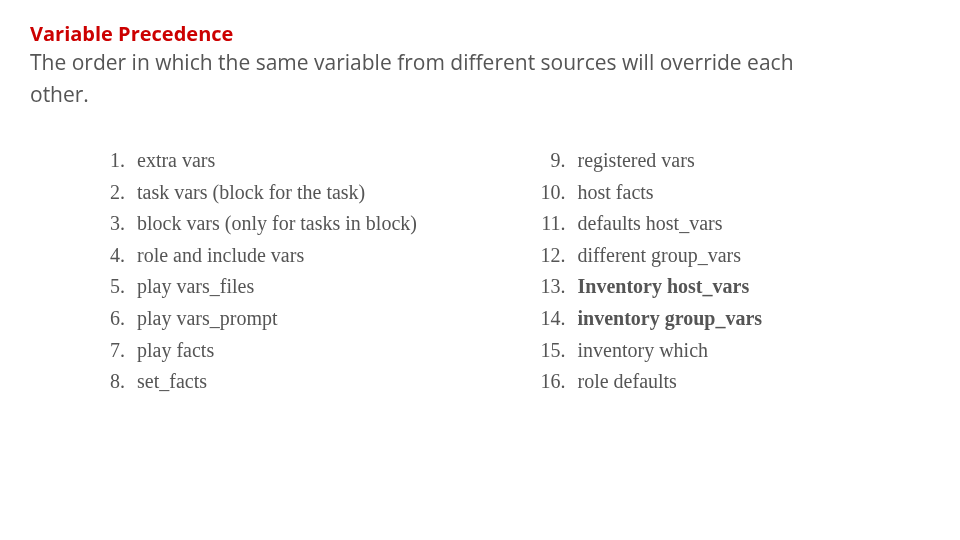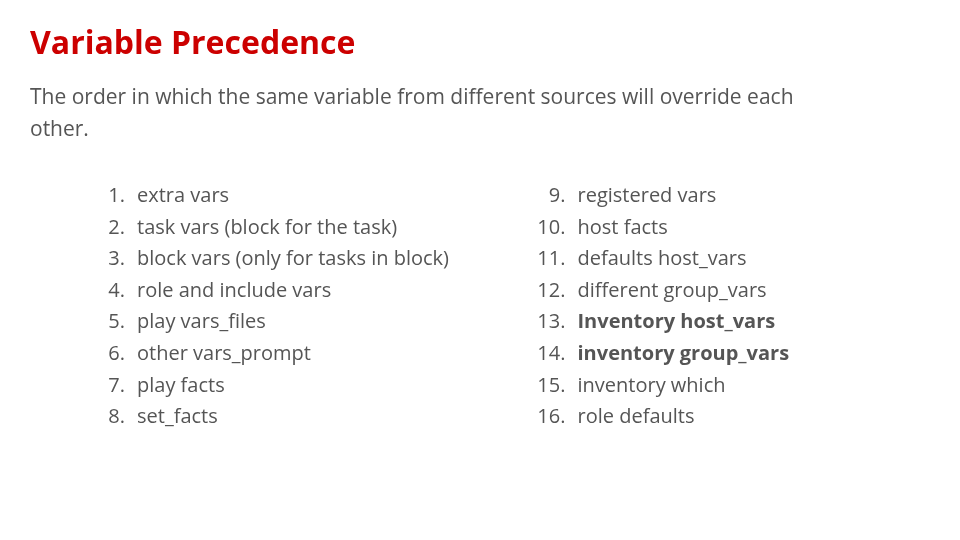--- a/index.html
+++ b/index.html
@@ -10,35 +10,35 @@
     body {
       width: 960px;
       height: 540px;
       font-family: 'Open Sans', 'Segoe UI', -apple-system, sans-serif;
       background: #ffffff;
       padding: 20px 30px;
       color: #555;
     }
     .title {
       color: #cc0000;
-      font-size: 32px;
+      font-size: 20px;
       font-weight: 700;
-      margin-bottom: 18px;
     }
     .description {
       color: #555;
       font-size: 21px;
       line-height: 1.5;
       margin-bottom: 35px;
       max-width: 820px;
     }
     .columns {
       display: flex;
       gap: 36px;
       padding-left: 55px;
+      font-family: Liberation Serif, serif;
     }
     .column {
       flex: 1;
     }
     .list {
       list-style: none;
       counter-reset: item;
     }
     .list.left {
       counter-reset: item 0;
@@ -85,21 +85,21 @@
         <li class="list-item">
           <span class="item-text">block vars (only for tasks in block)</span>
         </li>
         <li class="list-item">
           <span class="item-text">role and include vars</span>
         </li>
         <li class="list-item">
           <span class="item-text">play vars_files</span>
         </li>
         <li class="list-item">
-          <span class="item-text">other vars_prompt</span>
+          <span class="item-text">play vars_prompt</span>
         </li>
         <li class="list-item">
           <span class="item-text">play facts</span>
         </li>
         <li class="list-item">
           <span class="item-text">set_facts</span>
         </li>
       </ol>
   </div>
   <div class="column">

